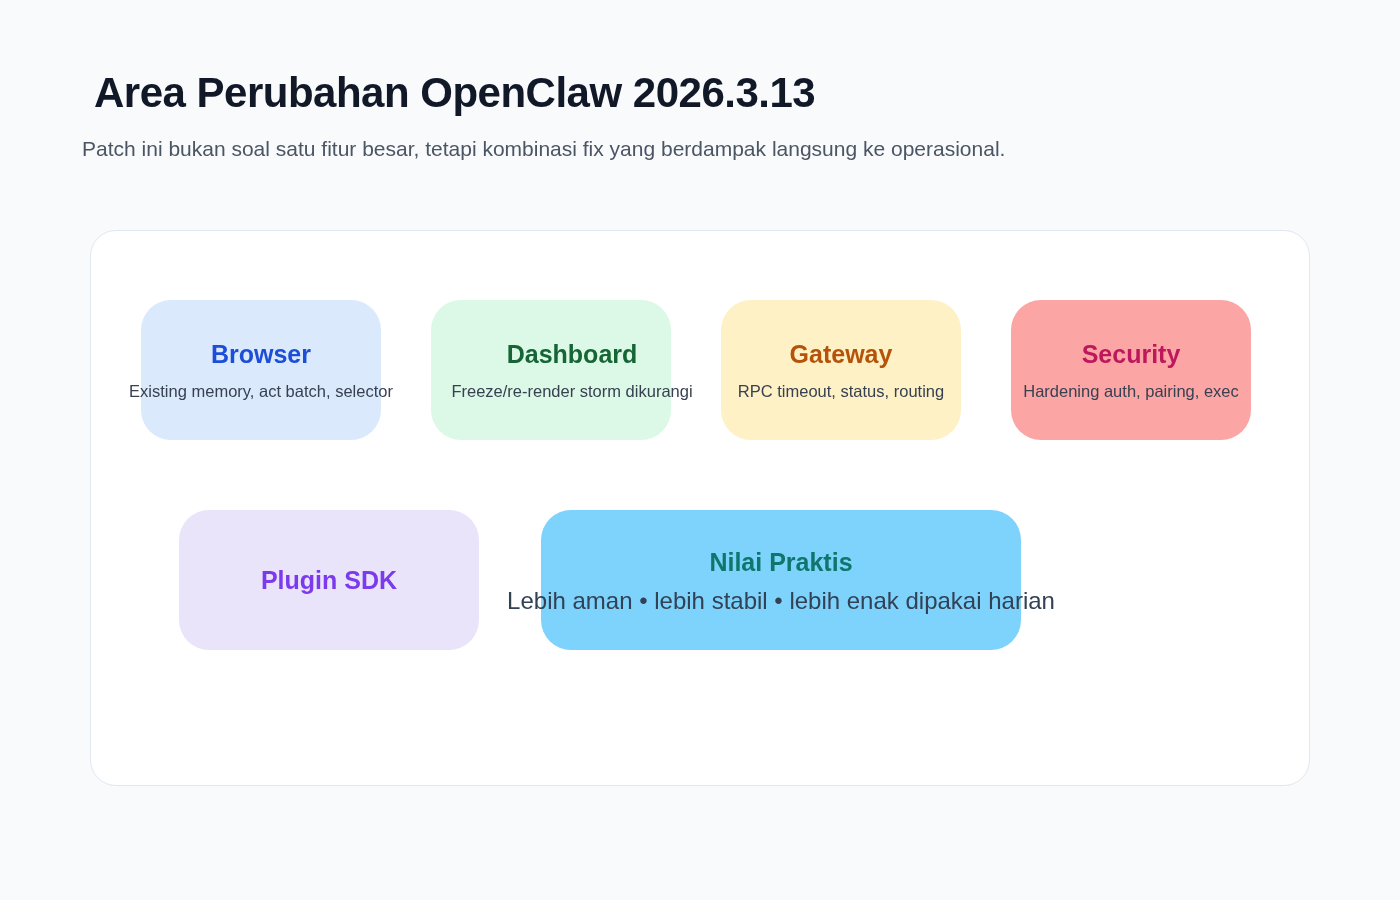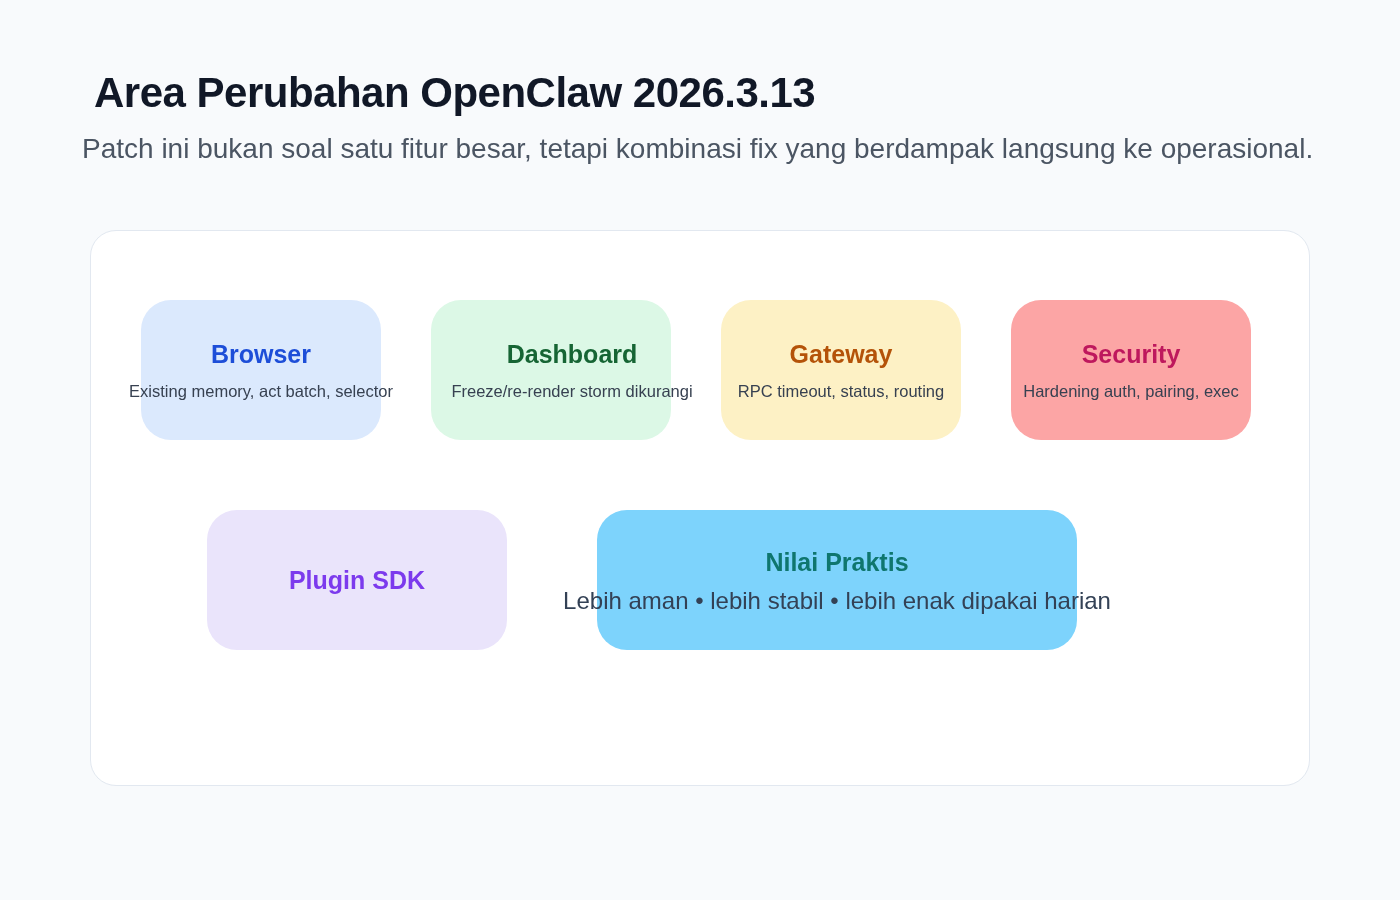--- a/index.html
+++ b/index.html
@@ -19,21 +19,21 @@
   .page-title {
     margin: 12px;
     font-size: 42px;
     line-height: 50px;
     font-weight: 700;
     letter-spacing: -0.5px;
     color: #111827;
   }
   .page-subtitle {
     margin: 18px 0 0 0;
-    font-size: 28px;
+    font-size: 21px;
     line-height: 26px;
     color: #4b5563;
   }
   .panel {
     box-sizing: border-box;
     margin: 68px 0 0 90px;
     width: 1220px;
     height: 556px;
     background: #ffffff;
     border: 1px solid #e2e8f0;
@@ -41,22 +41,22 @@
   }
   .card-row {
     display: flex;
     align-items: flex-start;
   }
   .card-row--1 {
     margin: 69px 0 0 50px;
     gap: 50px;
   }
   .card-row--2 {
-    margin: 70px 0 0 116px;
-    gap: 90px;
+    margin: 70px 0 0 88px;
+    gap: 62px;
     align-items: flex-end;
   }
   .card {
     box-sizing: border-box;
     height: 140px;
     border-radius: 30px;
     display: flex;
     flex-direction: column;
     align-items: center;
     justify-content: center;

